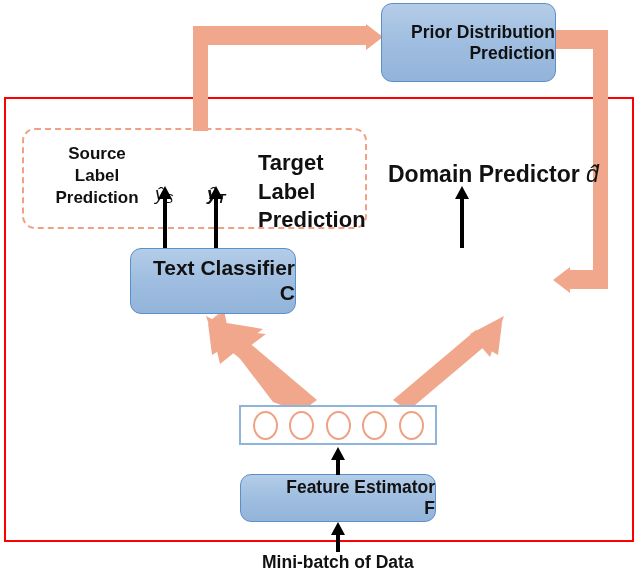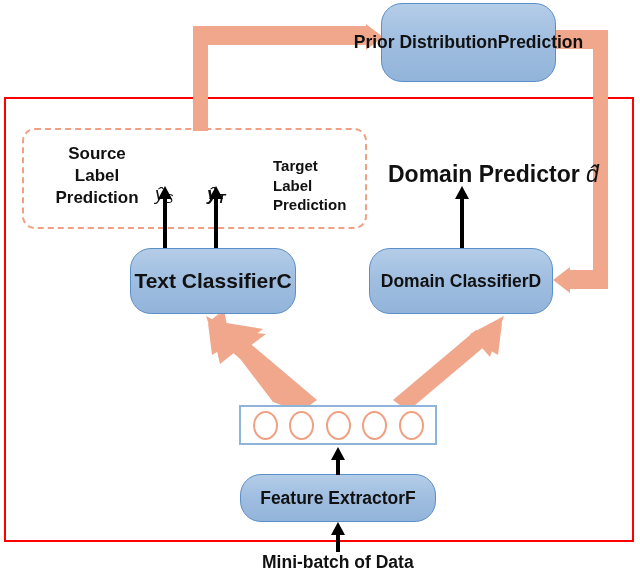--- a/index.html
+++ b/index.html
@@ -14,23 +14,24 @@
     background: #ffffff;
     font-family: "Liberation Sans", sans-serif;
     overflow: hidden;
   }
   
   .bluebox {
     position: absolute;
     box-sizing: border-box;
     background: linear-gradient(to bottom, #b4cde8 0%, #9dbcdf 55%, #93b4da 100%);
     border: 1.6px solid #5b8fc9;
-    border-radius: 21px;
+    border-radius: 11px;
     display: flex;
-    align-items: center;
+    flex-direction: column;
+    align-items: flex-end;
     justify-content: center;
     color: #111111;
     font-weight: bold;
     line-height: 1.18;
     text-align: center;
     z-index: 6;
   }
   .bluebox .ln { display: block; white-space: nowrap; }
 
   
@@ -166,21 +167,21 @@
     <div class="stri" style="left:553px; top:266.5px;
                 border-top:13px solid transparent;
                 border-bottom:13px solid transparent;
                 border-right:17px solid #f0a78c;"></div>
   </div>
 
   <div class="txt" style="left:42px; top:143px; width:110px; font-size:17px;text-align:center;">Source
 Label
 Prediction</div>
 
-  <div class="txt" style="left:258px; top:156px; width:115px; font-size:15px;margin-left:15px;">Target
+  <div class="txt" style="left:258px; top:149px; width:115px; font-size:22px;">Target
 Label
 Prediction</div>
 
   <div class="txt" style="left:155px; top:157px; font-size:19px; font-style:italic; font-weight:normal;">
     <span>ŷ</span><span style="font-size:13px; vertical-align:-3px;">S</span>
   </div>
 
   <div class="txt" style="left:207px; top:157px; font-size:19px; font-style:italic; font-weight:bold;">
     <span>ŷ</span><span style="font-size:13px; vertical-align:-3px;">T</span>
   </div>
@@ -203,24 +204,20 @@
   <div class="blkarrow" style="left:452px; top:186px; width:20px; height:62px;">
     <div class="head"></div>
     <div class="shaft" style="height:52px;"></div>
   </div>
 
   <div class="bluebox" style="left:130px; top:248px; width:166px; height:66px; font-size:21px;">
     <span class="ln">Text Classifier</span>
     <span class="ln">C</span>
   </div>
 
-  <div class="bluebox" style="left:369px; top:248px; width:184px; height:66px; font-size:17.5px;">
-    <span class="ln">Domain Classifier</span>
-    <span class="ln">D</span>
-  </div>
 
   <svg class="diag-arrow" style="left:190px; top:308px; width:130px; height:105px;" viewBox="0 0 130 105" xmlns="http://www.w3.org/2000/svg">
     <polygon points="122,104 98,88 60,38 76,26 38,22 34,2 22,14 31,52 47,40 85,90 103,100" fill="#f0a78c"></polygon>
     <polygon points="127,103 95,85 57,33 73,21 24,13 33,2 20,13 30,56 45,44 83,94 105,102" fill="#f0a78c"></polygon>
     <g fill="#f0a78c">
       <polygon points="112,103 127,92 44,22 29,33"></polygon>
       <polygon points="44,34 18,15 22,47 "></polygon>
       <polygon points="15,10 48,30 29,48 42,26"></polygon>
       <polygon points="16,8 50,26 30,49"></polygon>
     </g>
@@ -241,21 +238,21 @@
     <div class="node"></div>
     <div class="node"></div>
   </div>
 
   <div class="blkarrow" style="left:328px; top:447px; width:20px; height:28px;">
     <div class="head"></div>
     <div class="shaft" style="height:18px;"></div>
   </div>
 
   <div class="bluebox" style="left:240px; top:474px; width:196px; height:48px; font-size:17.5px;">
-    <span class="ln">Feature Extractor</span>
+    <span class="ln">Feature Estimator</span>
     <span class="ln">F</span>
   </div>
 
   <div class="blkarrow" style="left:328px; top:522px; width:20px; height:30px;">
     <div class="head"></div>
     <div class="shaft" style="height:20px;"></div>
   </div>
 
   <div class="txt" style="left:262px; top:551px; font-size:17.5px; white-space:nowrap;text-align:center;">Mini-batch of Data</div>
 

